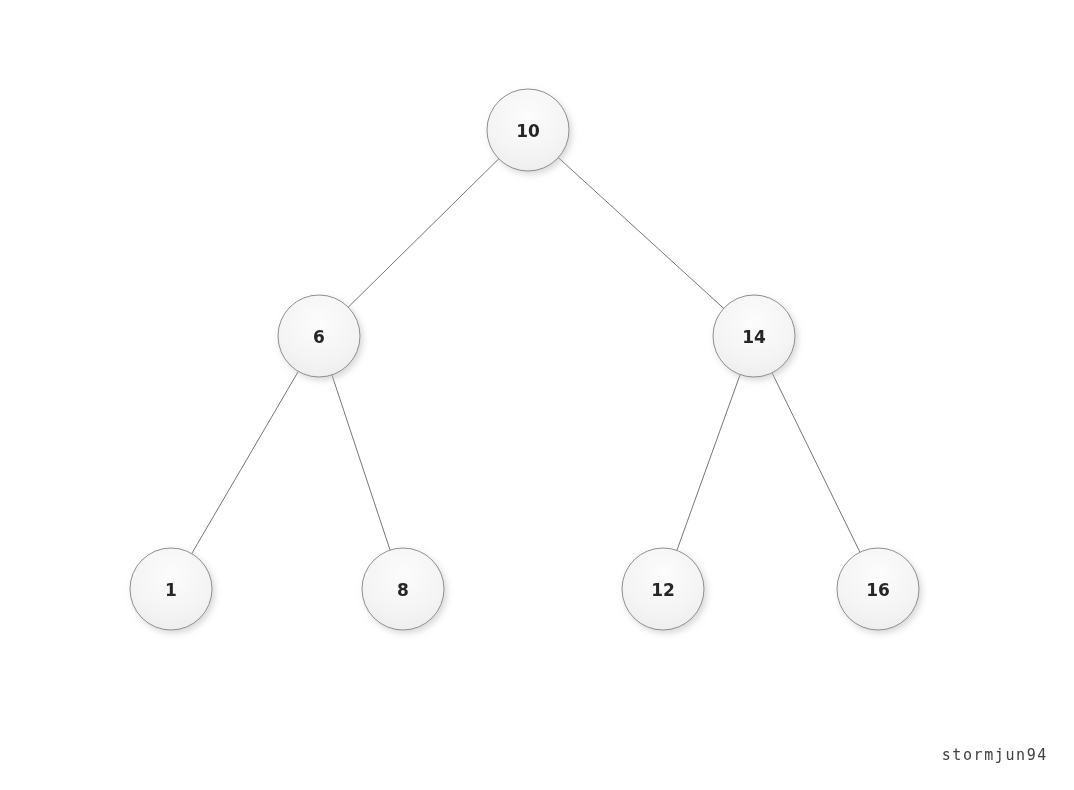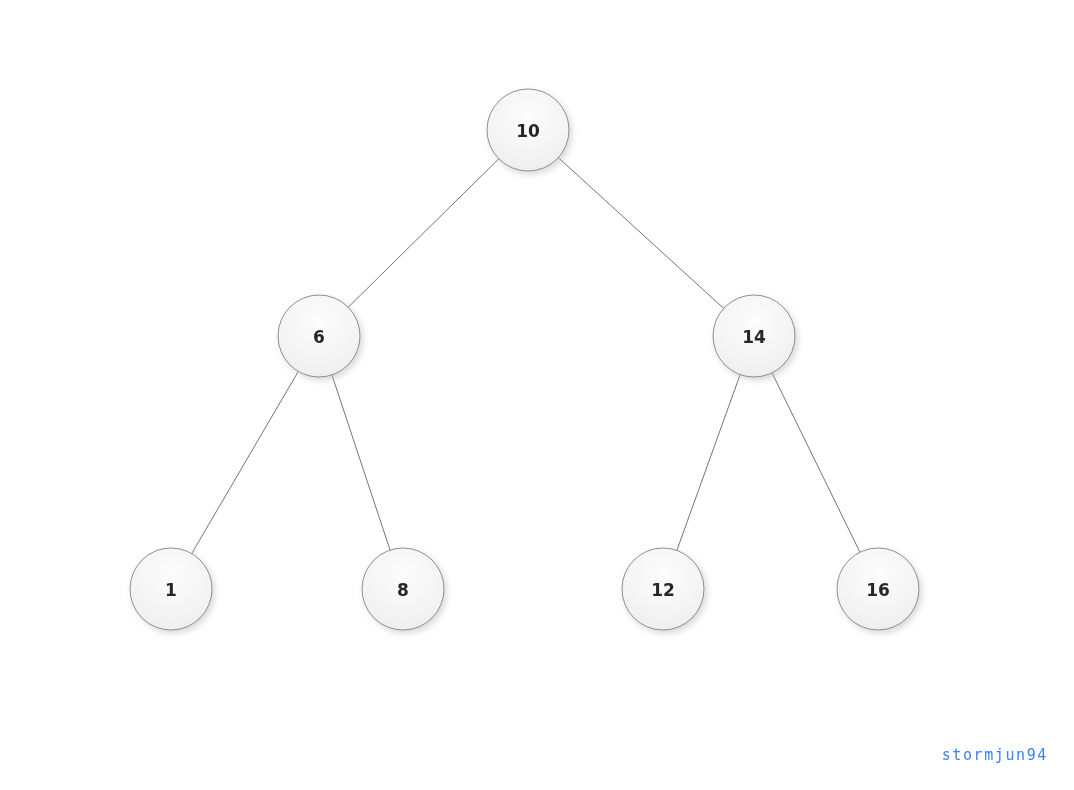--- a/index.html
+++ b/index.html
@@ -31,21 +31,21 @@
     dominant-baseline: central;
     user-select: none;
   }
   .watermark {
     position: absolute;
     right: 26px;
     bottom: 26px;
     font-family: "DejaVu Sans Mono", monospace;
     font-size: 15px;
     letter-spacing: 1.6px;
-    color: #3b82f6;
+    color: #404040;
     white-space: nowrap;
     user-select: none;
   }
 </style>
 </head>
 <body>
 
 <svg id="tree-canvas" viewBox="0 0 1074 790" xmlns="http://www.w3.org/2000/svg">
   <defs>
     <radialGradient id="nodeFill" cx="50%" cy="32%" r="78%">

